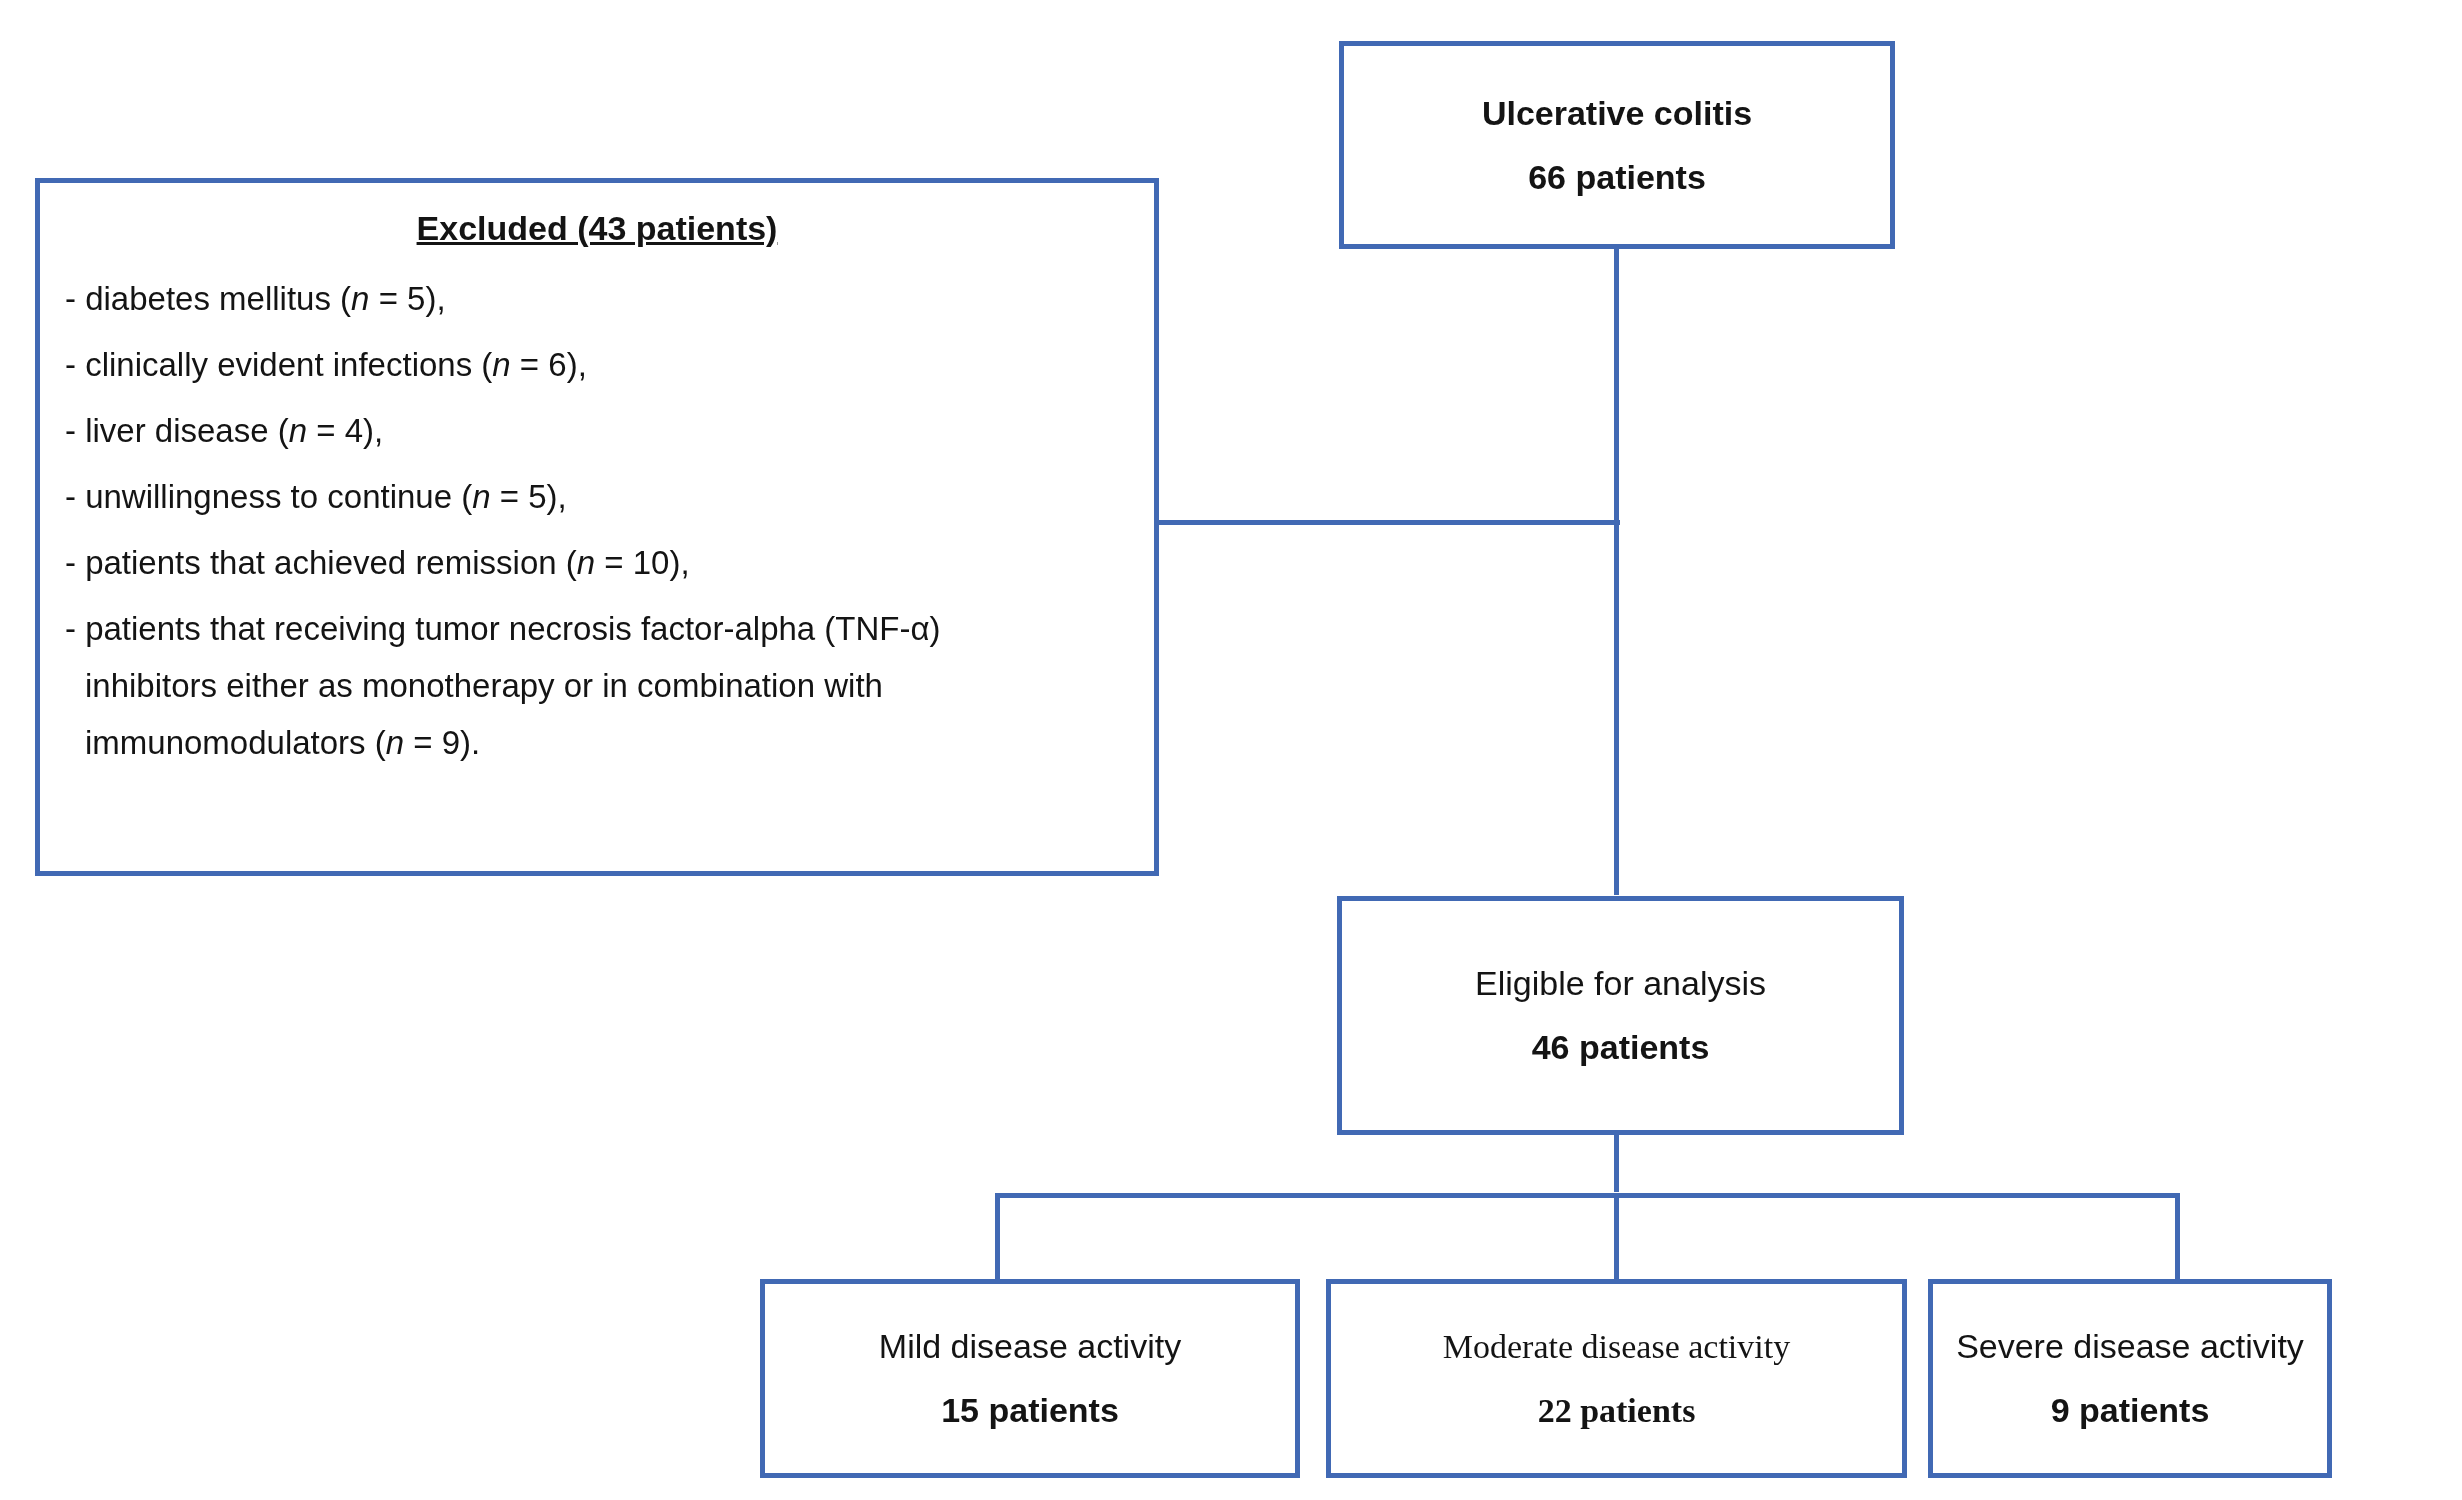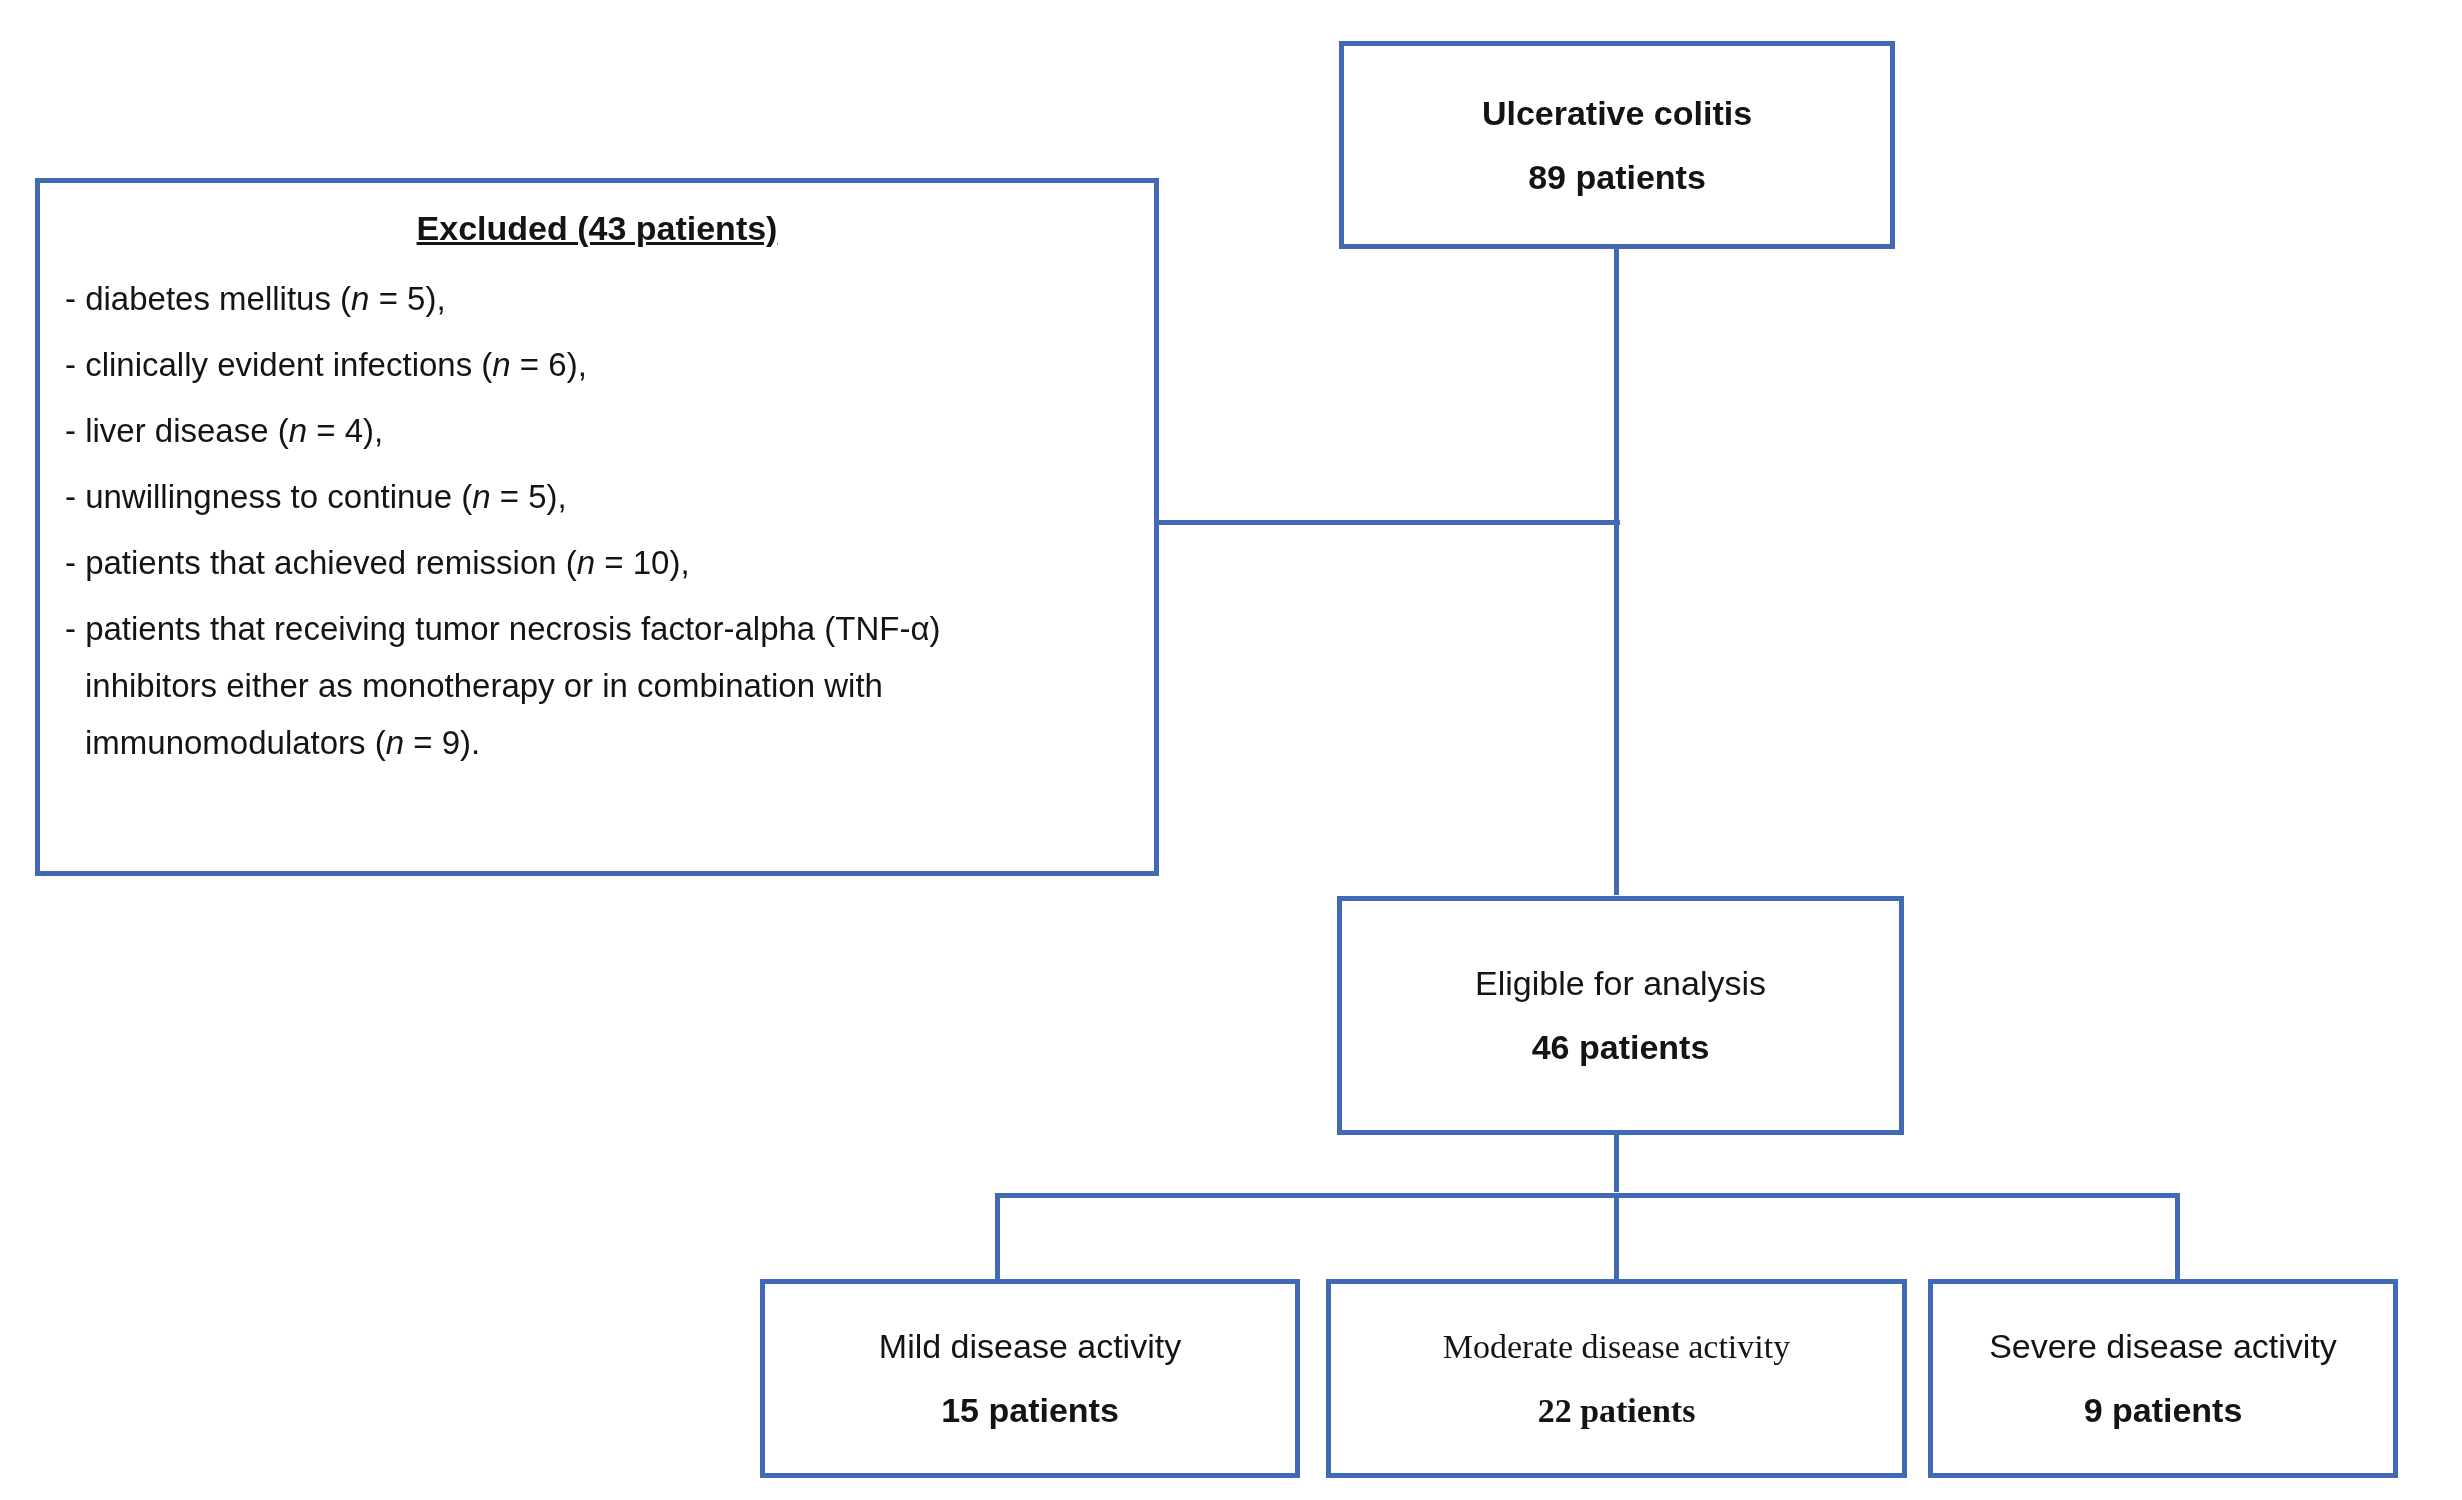--- a/index.html
+++ b/index.html
@@ -26,21 +26,21 @@
     text-align: center;
   }
   .node .l1 { font-size: 34px; line-height: 41px; white-space: nowrap; }
   .node .l2 { font-size: 34px; line-height: 41px; font-weight: bold; white-space: nowrap; }
   .node.root .l1 { font-weight: bold; }
 
   .node.root     { left: 1339px; top: 41px;   width: 556px; height: 208px; }
   .node.eligible { left: 1337px; top: 896px;  width: 567px; height: 239px; }
   .node.mild     { left: 760px;  top: 1279px; width: 540px; height: 199px; }
   .node.moderate { left: 1326px; top: 1279px; width: 581px; height: 199px; font-family: Liberation Serif, serif; }
-  .node.severe   { left: 1928px; top: 1279px; width: 470px; height: 199px; }
+  .node.severe   { left: 1928px; top: 1279px; width: 404px; height: 199px; }
 
   
   .excluded {
     position: absolute;
     box-sizing: border-box;
     left: 35px; top: 178px; width: 1124px; height: 698px;
     border: 5.4px solid var(--blue);
     background: #ffffff;
     padding: 25px 25px 0 25px;
   }
@@ -79,21 +79,21 @@
   <div class="line v-root-eligible"></div>
   <div class="line h-excluded"></div>
   <div class="line v-eligible-branch"></div>
   <div class="line h-branch"></div>
   <div class="line v-stub-mild"></div>
   <div class="line v-stub-moderate"></div>
   <div class="line v-stub-severe"></div>
 
   <div class="node root">
     <div class="l1">Ulcerative colitis</div>
-    <div class="l2">89 patients</div>
+    <div class="l2">66 patients</div>
   </div>
 
   <div class="excluded">
     <div class="ex-title">Excluded (43 patients)</div>
     <div class="ex-list">
         <div class="ex-line">- diabetes mellitus (<i>n</i> = 5),</div>
         <div class="ex-line">- clinically evident infections (<i>n</i> = 6),</div>
         <div class="ex-line">- liver disease (<i>n</i> = 4),</div>
         <div class="ex-line">- unwillingness to continue (<i>n</i> = 5),</div>
         <div class="ex-line">- patients that achieved remission (<i>n</i> = 10),</div>

